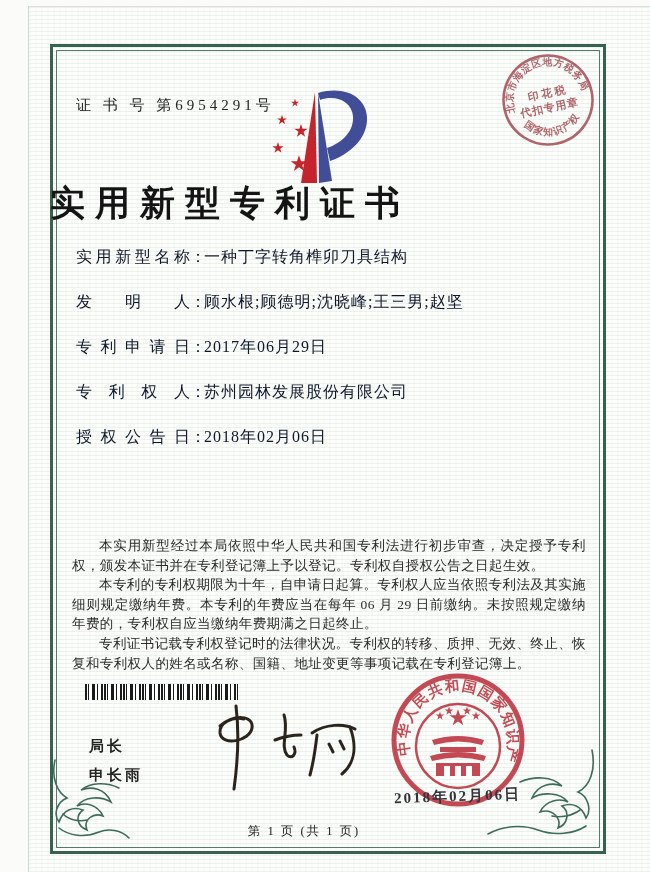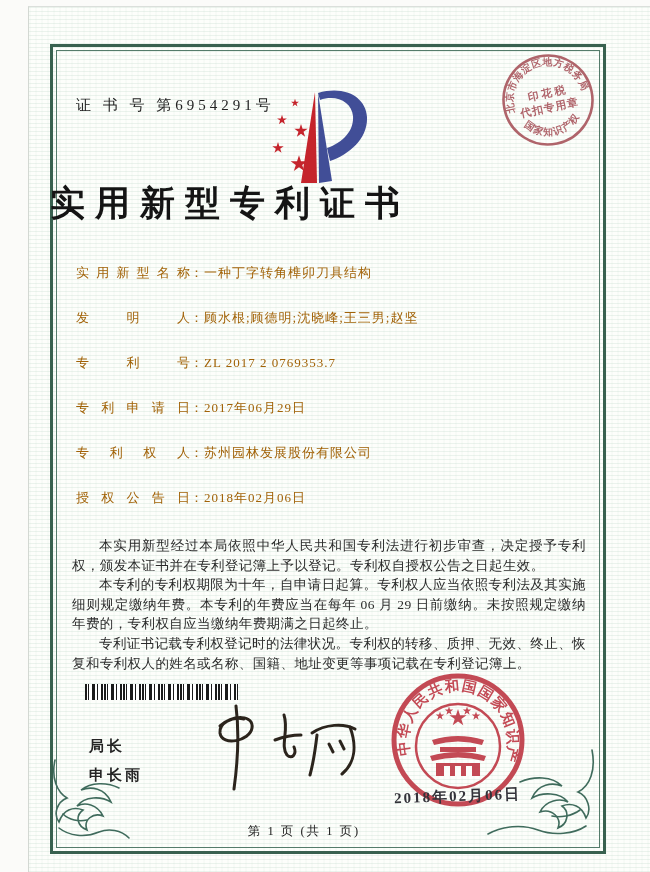--- a/index.html
+++ b/index.html
@@ -26,21 +26,21 @@
     content:"";position:absolute;inset:3px;border:1px solid #557c6b;
   }
   .cert-no{
     position:absolute;left:76px;top:84px;font-size:15px;letter-spacing:4px;color:#222;margin-top:12px;
   }
   .logo{position:absolute;left:266px;top:86px;}
   .title{
     position:absolute;left:50px;top:180px;width:602px;
     font-size:35px;font-weight:bold;letter-spacing:10px;color:#141414;
   }
-  .fields{position:absolute;left:76px;top:261px;width:480px;font-size:13px;color:#a16207;}
+  .fields{position:absolute;left:76px;top:245px;width:480px;font-size:16px;color:#0f172a;}
   .frow{margin-bottom:21px;line-height:24px;white-space:nowrap;}
   .flabel{
     display:inline-block;width:114px;vertical-align:bottom;
     text-align:justify;text-align-last:justify;-moz-text-align-last:justify;
   }
   .fcolon{display:inline-block;width:14px;}
   .fvalue{letter-spacing:1px;}
   .bodytext{
     position:absolute;left:72px;top:524px;width:514px;
     font-size:13.5px;line-height:19.6px;color:#2b2b2b;
@@ -96,21 +96,20 @@
   <polygon points="49,6 35,97 51,97" fill="#c5242c"></polygon>
   <polygon points="52,7 53,97 66,95" fill="#414e97"></polygon>
   <path d="M52,7 C80,-1 100,12 101,31 C102,52 84,68 64,75 L61,62 C78,56 88,44 87,30 C86,16 70,8 54,14 Z" fill="#414e97"></path>
 </svg>
 
 <div class="title">实用新型专利证书</div>
 
 <div class="fields">
   <div class="frow"><span class="flabel">实用新型名称</span><span class="fcolon">：</span><span class="fvalue">一种丁字转角榫卯刀具结构</span></div>
   <div class="frow"><span class="flabel">发明人</span><span class="fcolon">：</span><span class="fvalue">顾水根;顾德明;沈晓峰;王三男;赵坚</span></div>
-  <div class="frow"><span class="flabel">专利号</span><span class="fcolon">：</span><span class="fvalue">ZL 2017 2 0769353.7</span></div>
   <div class="frow"><span class="flabel">专利申请日</span><span class="fcolon">：</span><span class="fvalue">2017年06月29日</span></div>
   <div class="frow"><span class="flabel">专利权人</span><span class="fcolon">：</span><span class="fvalue">苏州园林发展股份有限公司</span></div>
   <div class="frow"><span class="flabel">授权公告日</span><span class="fcolon">：</span><span class="fvalue">2018年02月06日</span></div>
 </div>
 
 <div class="bodytext">
   <p>本实用新型经过本局依照中华人民共和国专利法进行初步审查，决定授予专利权，颁发本证书并在专利登记簿上予以登记。专利权自授权公告之日起生效。</p>
   <p>本专利的专利权期限为十年，自申请日起算。专利权人应当依照专利法及其实施细则规定缴纳年费。本专利的年费应当在每年 06 月 29 日前缴纳。未按照规定缴纳年费的，专利权自应当缴纳年费期满之日起终止。</p>
   <p>专利证书记载专利权登记时的法律状况。专利权的转移、质押、无效、终止、恢复和专利权人的姓名或名称、国籍、地址变更等事项记载在专利登记簿上。</p>
 </div>

